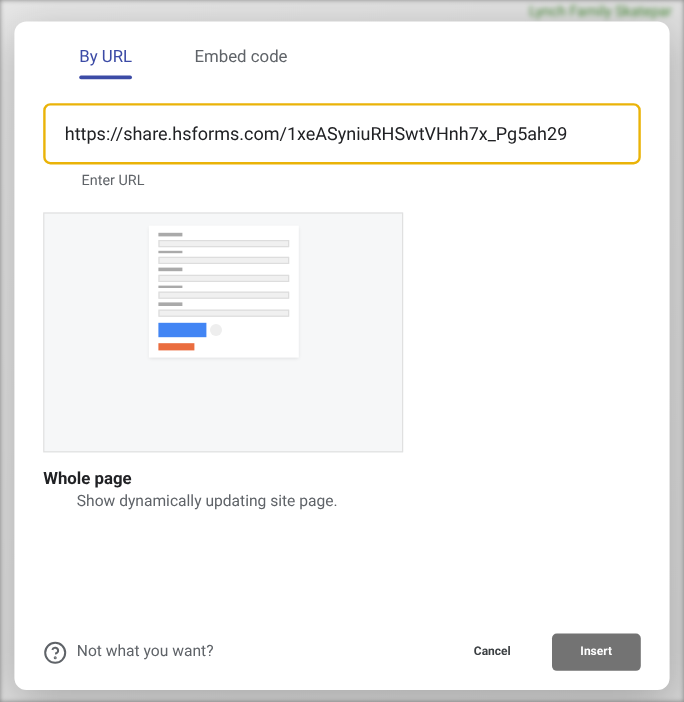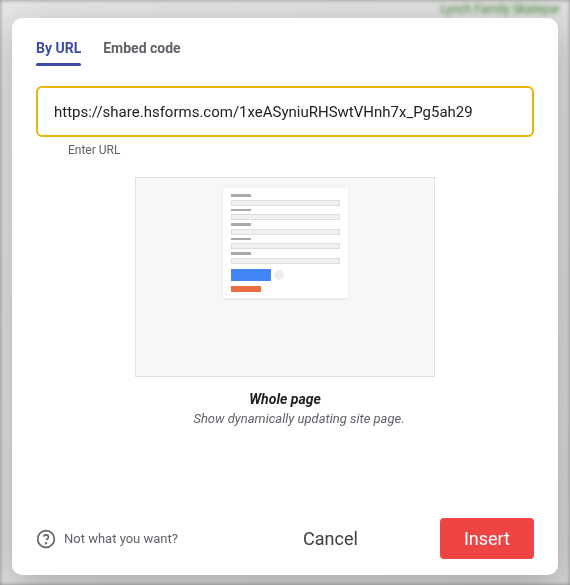--- a/index.html
+++ b/index.html
@@ -47,25 +47,26 @@
       color: #202124;
       margin-bottom: 18px;
     }
     .tabs {
       display: flex;
       gap: 22px;
       margin-bottom: 20px;
     }
     .tab {
       font-size: 14px;
-      font-weight: 700;
+      font-weight: 400;
       color: #5f6368;
       padding-bottom: 10px;
       cursor: pointer;
       position: relative;
+      margin-left: 30px;
     }
     .tab.active {
       color: #3c4ba6;
     }
     .tab.active::after {
       content: '';
       position: absolute;
       left: 0;
       right: 0;
       bottom: 0;
@@ -89,22 +90,20 @@
     }
     .helper-text {
       font-size: 12px;
       color: #5f6368;
       margin-left: 32px;
       margin-bottom: 20px;
     }
     .preview-container {
       display: flex;
       flex-direction: column;
-      align-items: center;
-      font-style: italic;
     }
     .preview-frame {
       width: 300px;
       height: 200px;
       background: #f6f7f8;
       border: 1px solid #e0e0e0;
       display: flex;
       align-items: flex-start;
       justify-content: center;
       padding-top: 10px;
@@ -162,55 +161,54 @@
     .preview-subtitle {
       font-size: 13px;
       color: #5f6368;
       margin-top: 4px;
       margin-left: 28px;
     }
     .dialog-footer {
       margin-top: auto;
       display: flex;
       align-items: center;
-      gap: 48px;
     }
     .help-section {
       display: flex;
       align-items: center;
       gap: 8px;
       cursor: pointer;
     }
     .help-icon {
       width: 20px;
       height: 20px;
       color: #5f6368;
     }
     .help-text {
       font-size: 13px;
       color: #5f6368;
     }
     .spacer {
       flex: 1;
     }
     .btn {
-      font-size: 18px;
-      font-weight: 400;
+      font-size: 10px;
+      font-weight: 700;
       padding: 10px 24px;
       border-radius: 4px;
       border: none;
       cursor: pointer;
       font-family: inherit;
     }
     .btn-cancel {
       background: transparent;
       color: #3c4043;
     }
     .btn-insert {
-      background: #ef4444;
+      background: #737373;
       color: #fff;
       margin-left: 10px;
     }
   </style>
 </head>
 <body>
 
 <div class="backdrop">
   <span class="backdrop-text">Lynch Family Skatepar</span>
 </div>

